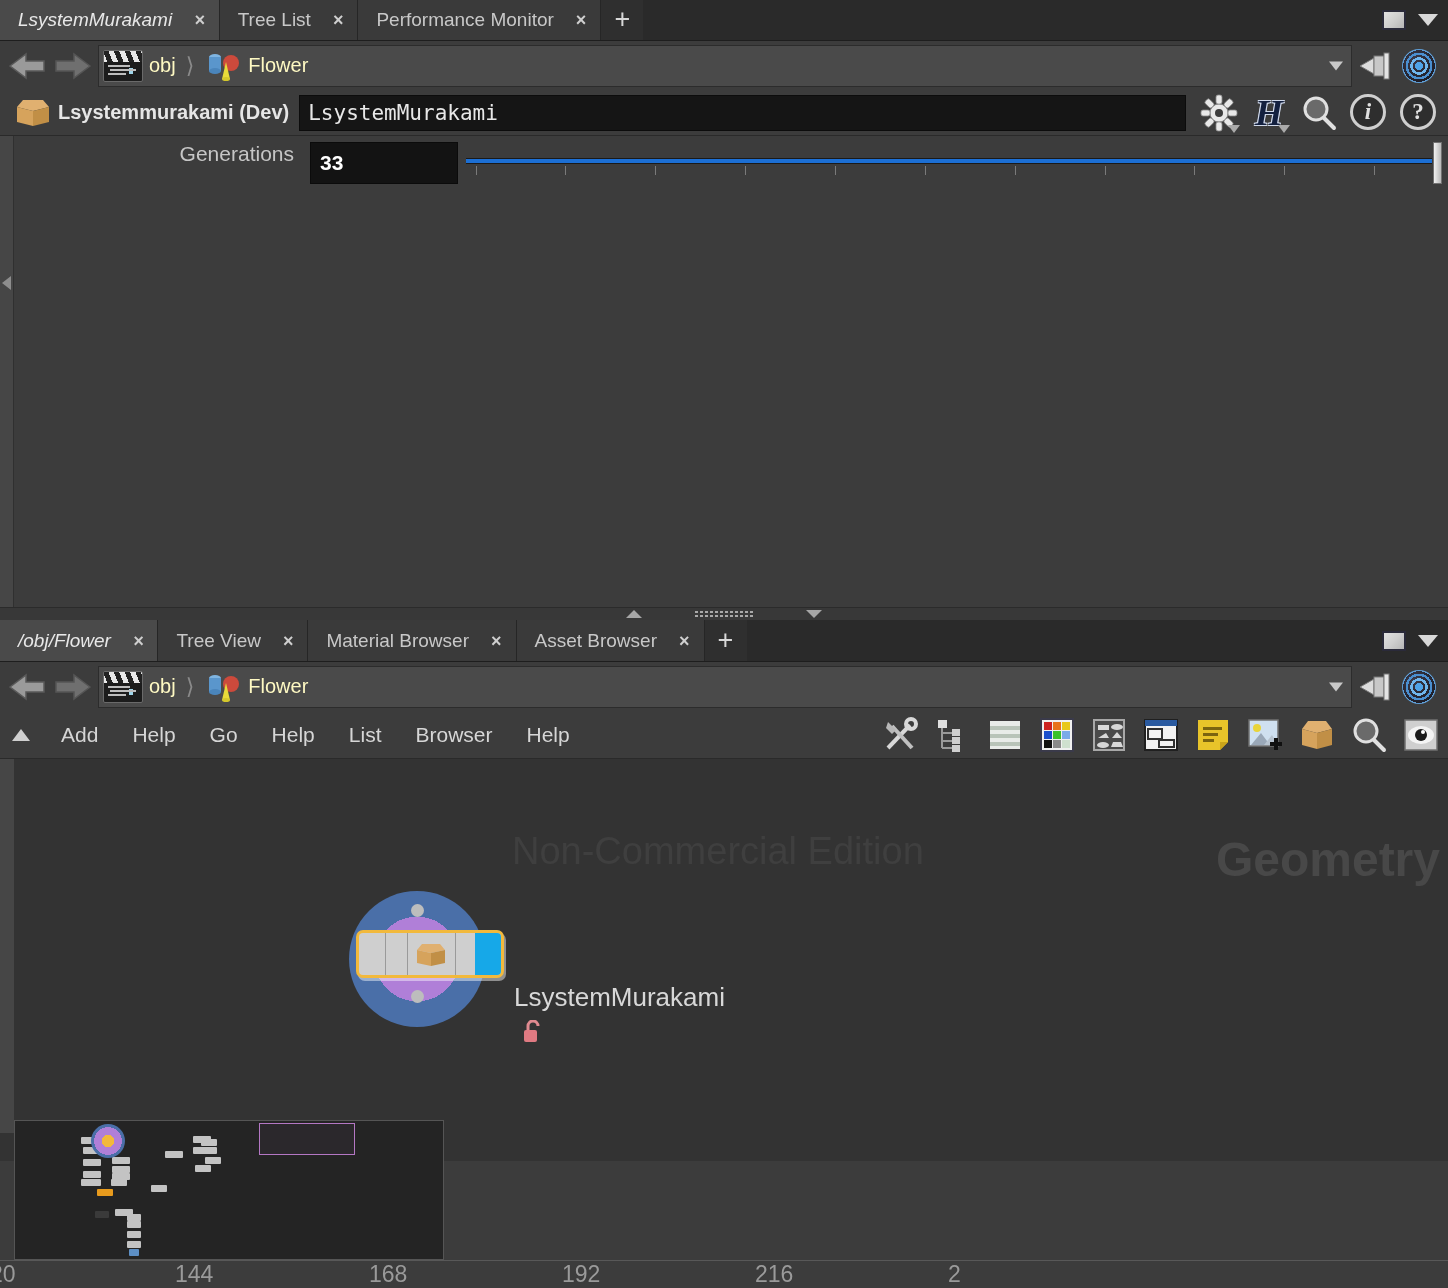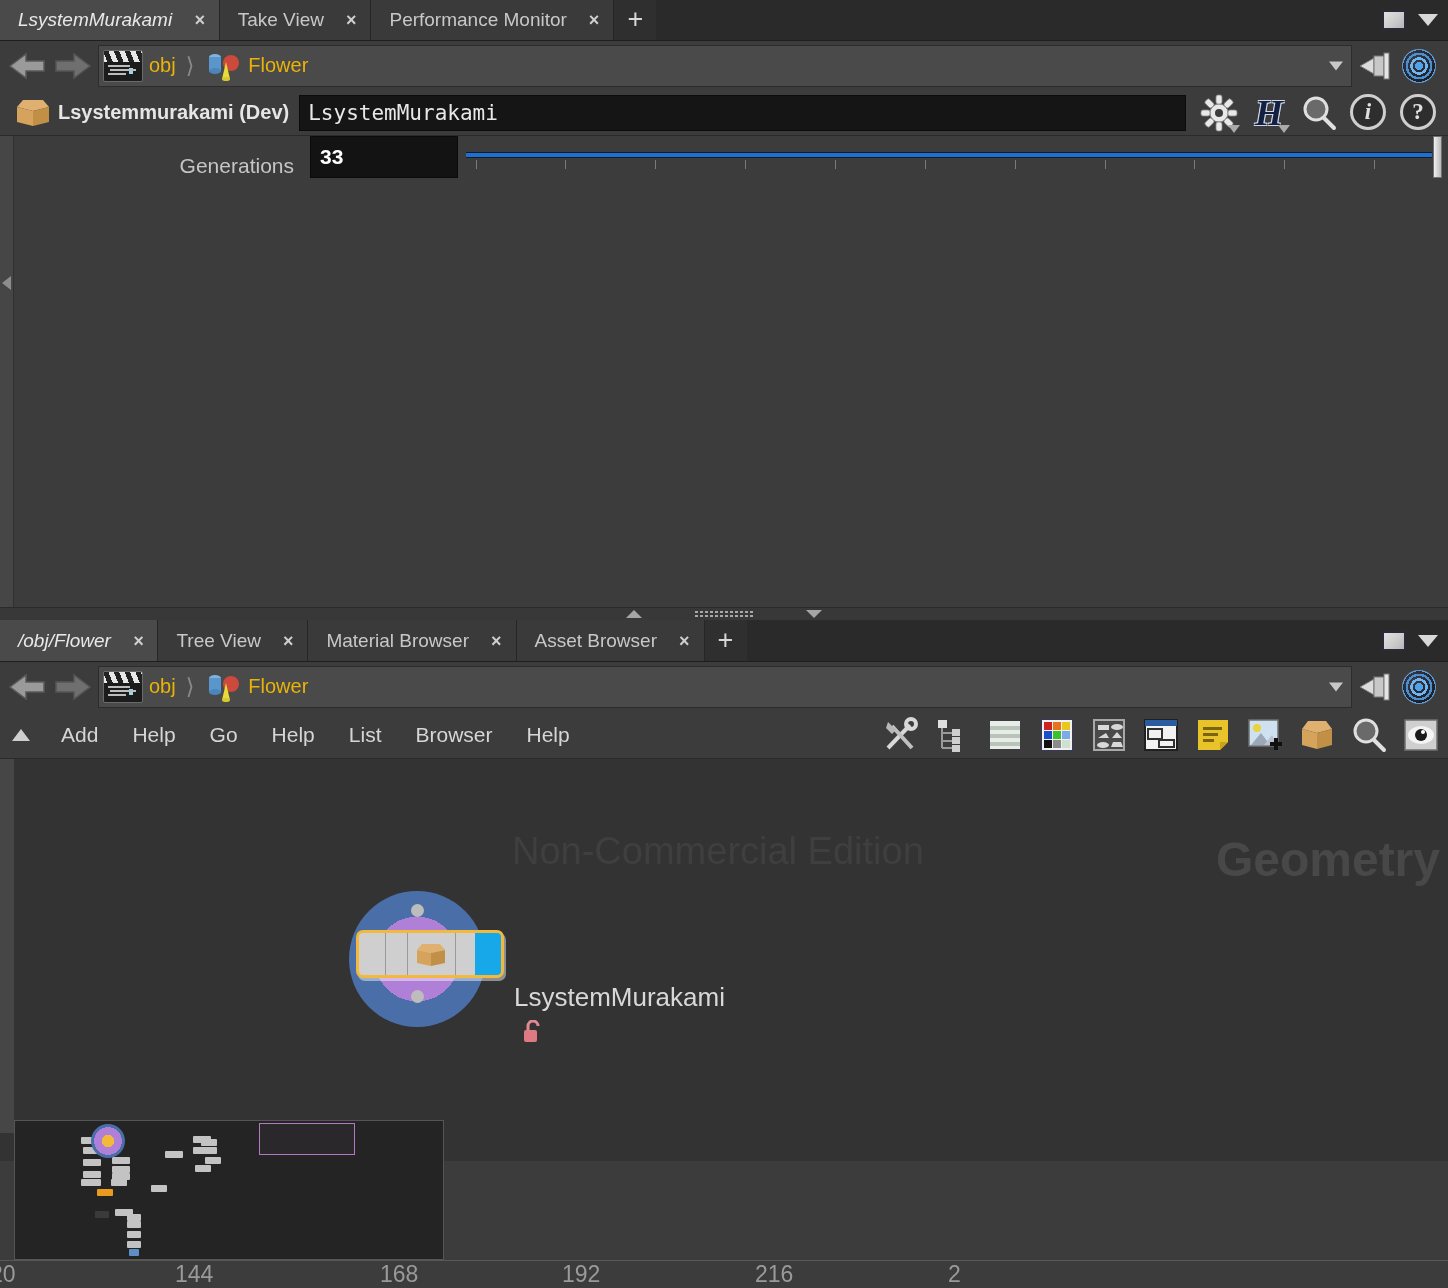--- a/index.html
+++ b/index.html
@@ -70,21 +70,21 @@
   .nav-arrow svg { display:block; }
   .pathfield {
     flex: 1; height: 42px;
     background: #4a4a4a;
     border: 1px solid #2c2c2c;
     display: flex; align-items: center;
     margin: 0 6px 0 4px;
     position: relative;
   }
   .crumb { display: flex; align-items: center; height: 40px; padding: 0 4px; }
-  .crumb-label { font-size: 20px; color: #eab308; margin-left: 6px; }
+  .crumb-label { font-size: 20px; color: #fef9c3; margin-left: 6px; }
   .crumb-sep {
     color: #8a8a8a; font-size: 22px; margin: 0 6px; font-weight: 300;
   }
   .path-drop {
     position: absolute; right: 8px; top: 50%; transform: translateY(-50%);
     width: 0; height: 0;
     border-left: 7px solid transparent;
     border-right: 7px solid transparent;
     border-top: 9px solid #c8c8c8;
   }
@@ -164,21 +164,21 @@
   .circ-icon {
     width: 36px; height: 36px; border-radius: 50%;
     border: 3px solid #cfcfcf; background: #2e2e2e;
     display: flex; align-items: center; justify-content: center;
     font-family: "Liberation Serif", serif; font-size: 23px;
     font-style: italic; font-weight: bold; color: #e0e0e0;
   }
 
   
   .param-pane { background: #3c3c3c; height: 471px; position: relative; }
-  .param-row { display: flex; align-items: flex-end; height: 42px; padding-top: 6px; }
+  .param-row { display: flex; align-items: flex-start; height: 42px; padding-top: 6px; }
   .param-label {
     width: 310px; text-align: right; padding-right: 16px;
     font-size: 21px; color: #c6c6c6;
   }
   .param-value {
     width: 148px; height: 42px; background: #131313;
     border: 1px solid #0b0b0b; color: #ffffff;
     font-size: 21px; font-weight: bold;
     display: flex; align-items: center; padding-left: 9px;
   }
@@ -322,21 +322,21 @@
 </style>
 </head>
 <body>
 
 <div class="tabbar">
   <div class="tab active">
     <span class="tlabel">LsystemMurakami</span>
     <span class="tclose">×</span>
   </div>
   <div class="tab">
-    <span class="tlabel">Take View</span>
+    <span class="tlabel">Tree List</span>
     <span class="tclose">×</span>
   </div>
   <div class="tab">
     <span class="tlabel">Performance Monitor</span>
     <span class="tclose">×</span>
   </div>
   <div class="tab-add">+</div>
   <div class="tabbar-spacer"></div>
   <div class="tabbar-right">
     <div class="maxbtn"></div>
@@ -715,18 +715,18 @@
       <div class="mm-node" style="left: 180px; top: 44px; width: 16px;"></div>
     </div>
   <div class="mm-view" style="left:244px;top:2px;width:96px;height:32px"></div>
   <div class="mm-sel" style="left:76px;top:3px"></div>
 </div>
 
 <div class="ruler">
   <div id="rulernums">
       <div class="ruler-num" style="left: -10px;">20</div>
       <div class="ruler-num" style="left: 175px;">144</div>
-      <div class="ruler-num" style="left: 380px;">168</div>
+      <div class="ruler-num" style="left: 369px;">168</div>
       <div class="ruler-num" style="left: 562px;">192</div>
       <div class="ruler-num" style="left: 755px;">216</div>
       <div class="ruler-num" style="left: 948px;">2</div>
     </div>
 </div>
 
 </body></html>

